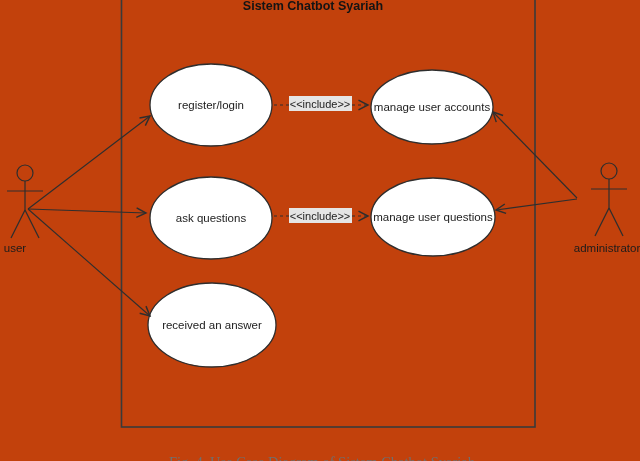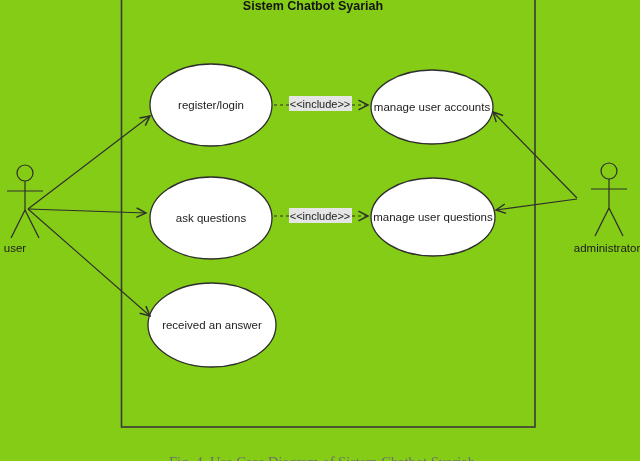--- a/index.html
+++ b/index.html
@@ -4,21 +4,21 @@
 <style>
   html, body {
     margin: 0;
     padding: 0;
     background: #ffffff;
   }
   .stage {
     position: relative;
     width: 640px;
     height: 461px;
-    background: #84cc16;
+    background: #c2410c;
     overflow: hidden;
     font-family: "Liberation Sans", sans-serif;
   }
   svg { display: block; }
   .sys-box {
     fill: none;
     stroke: #3a3a3a;
     stroke-width: 1.6;
   }
   .sys-title {

